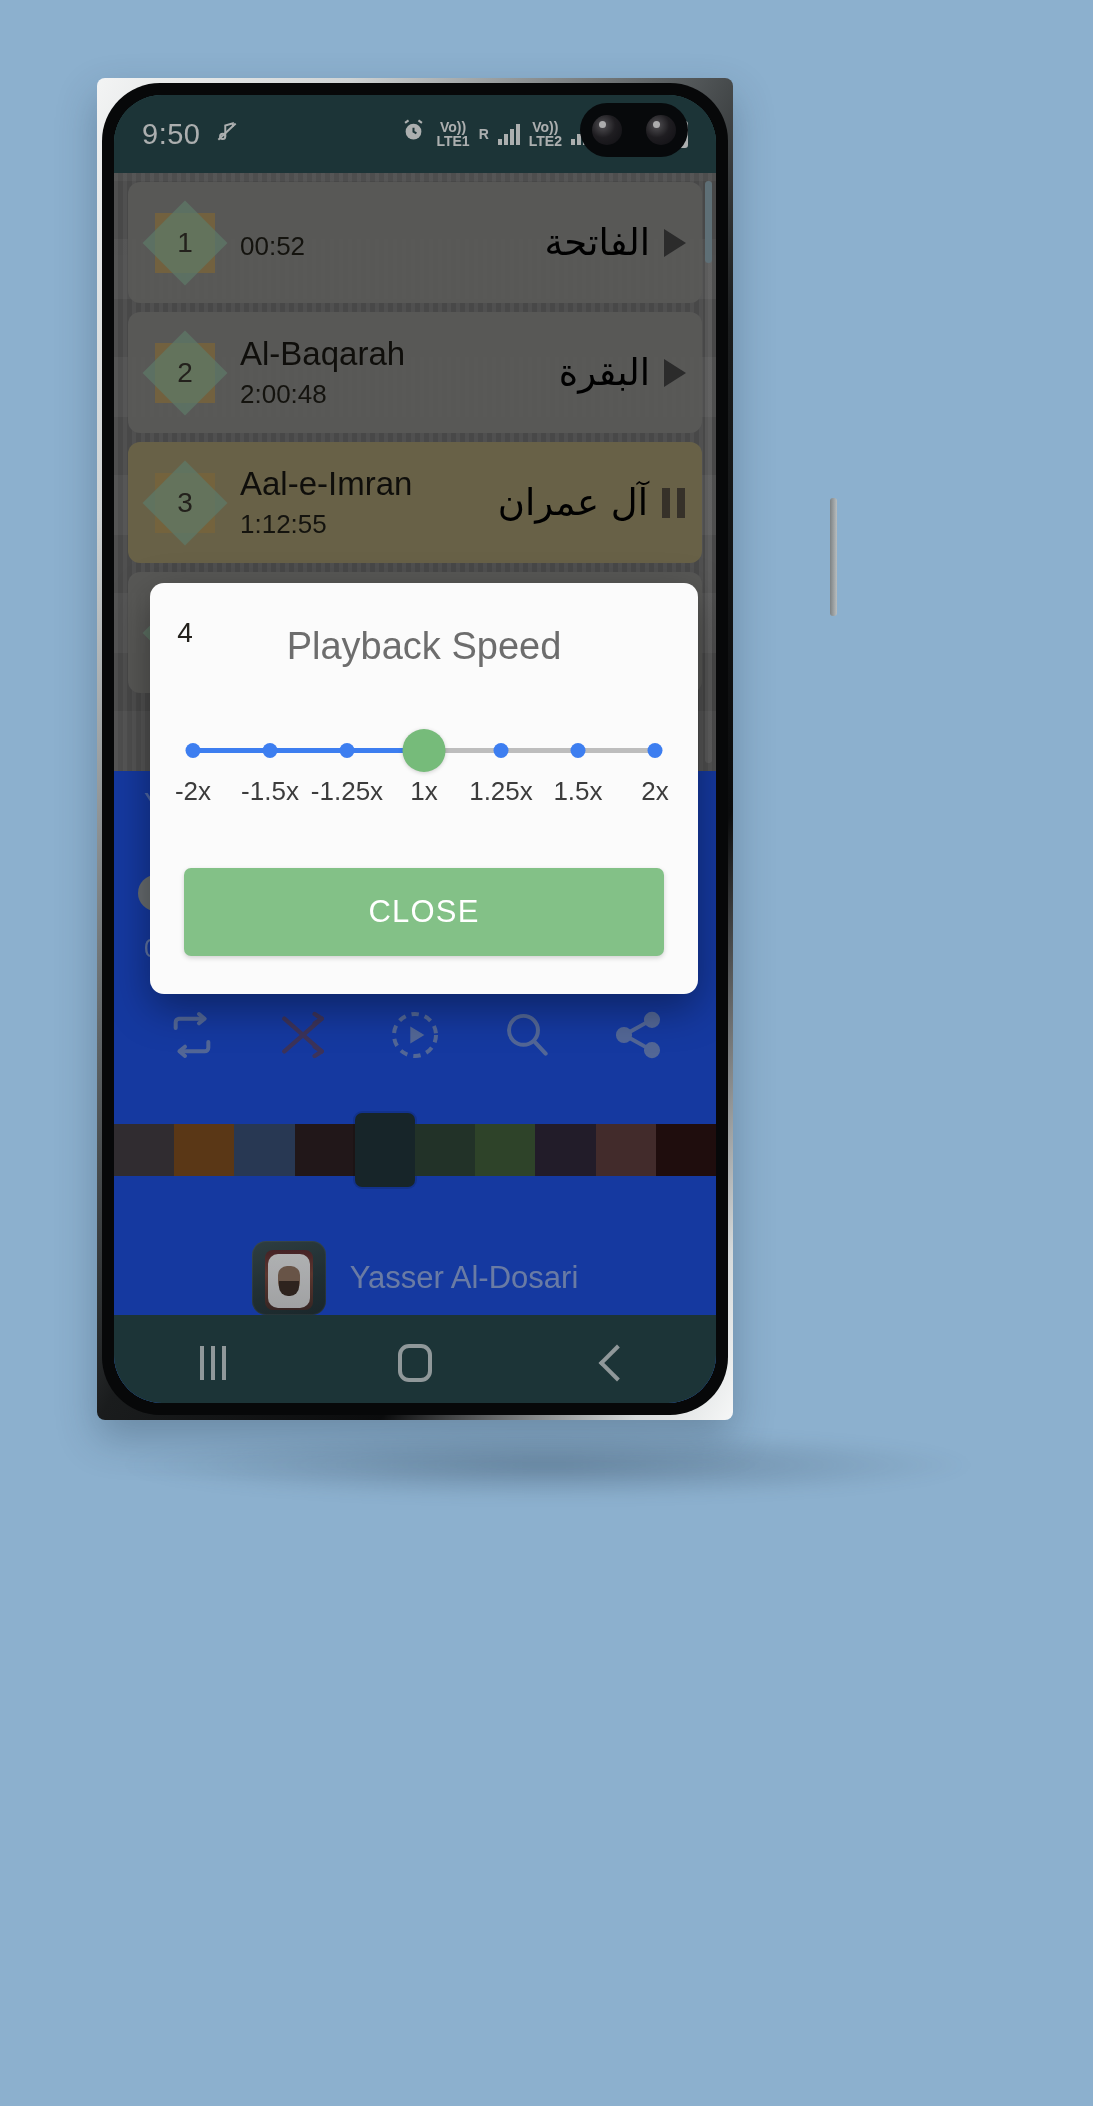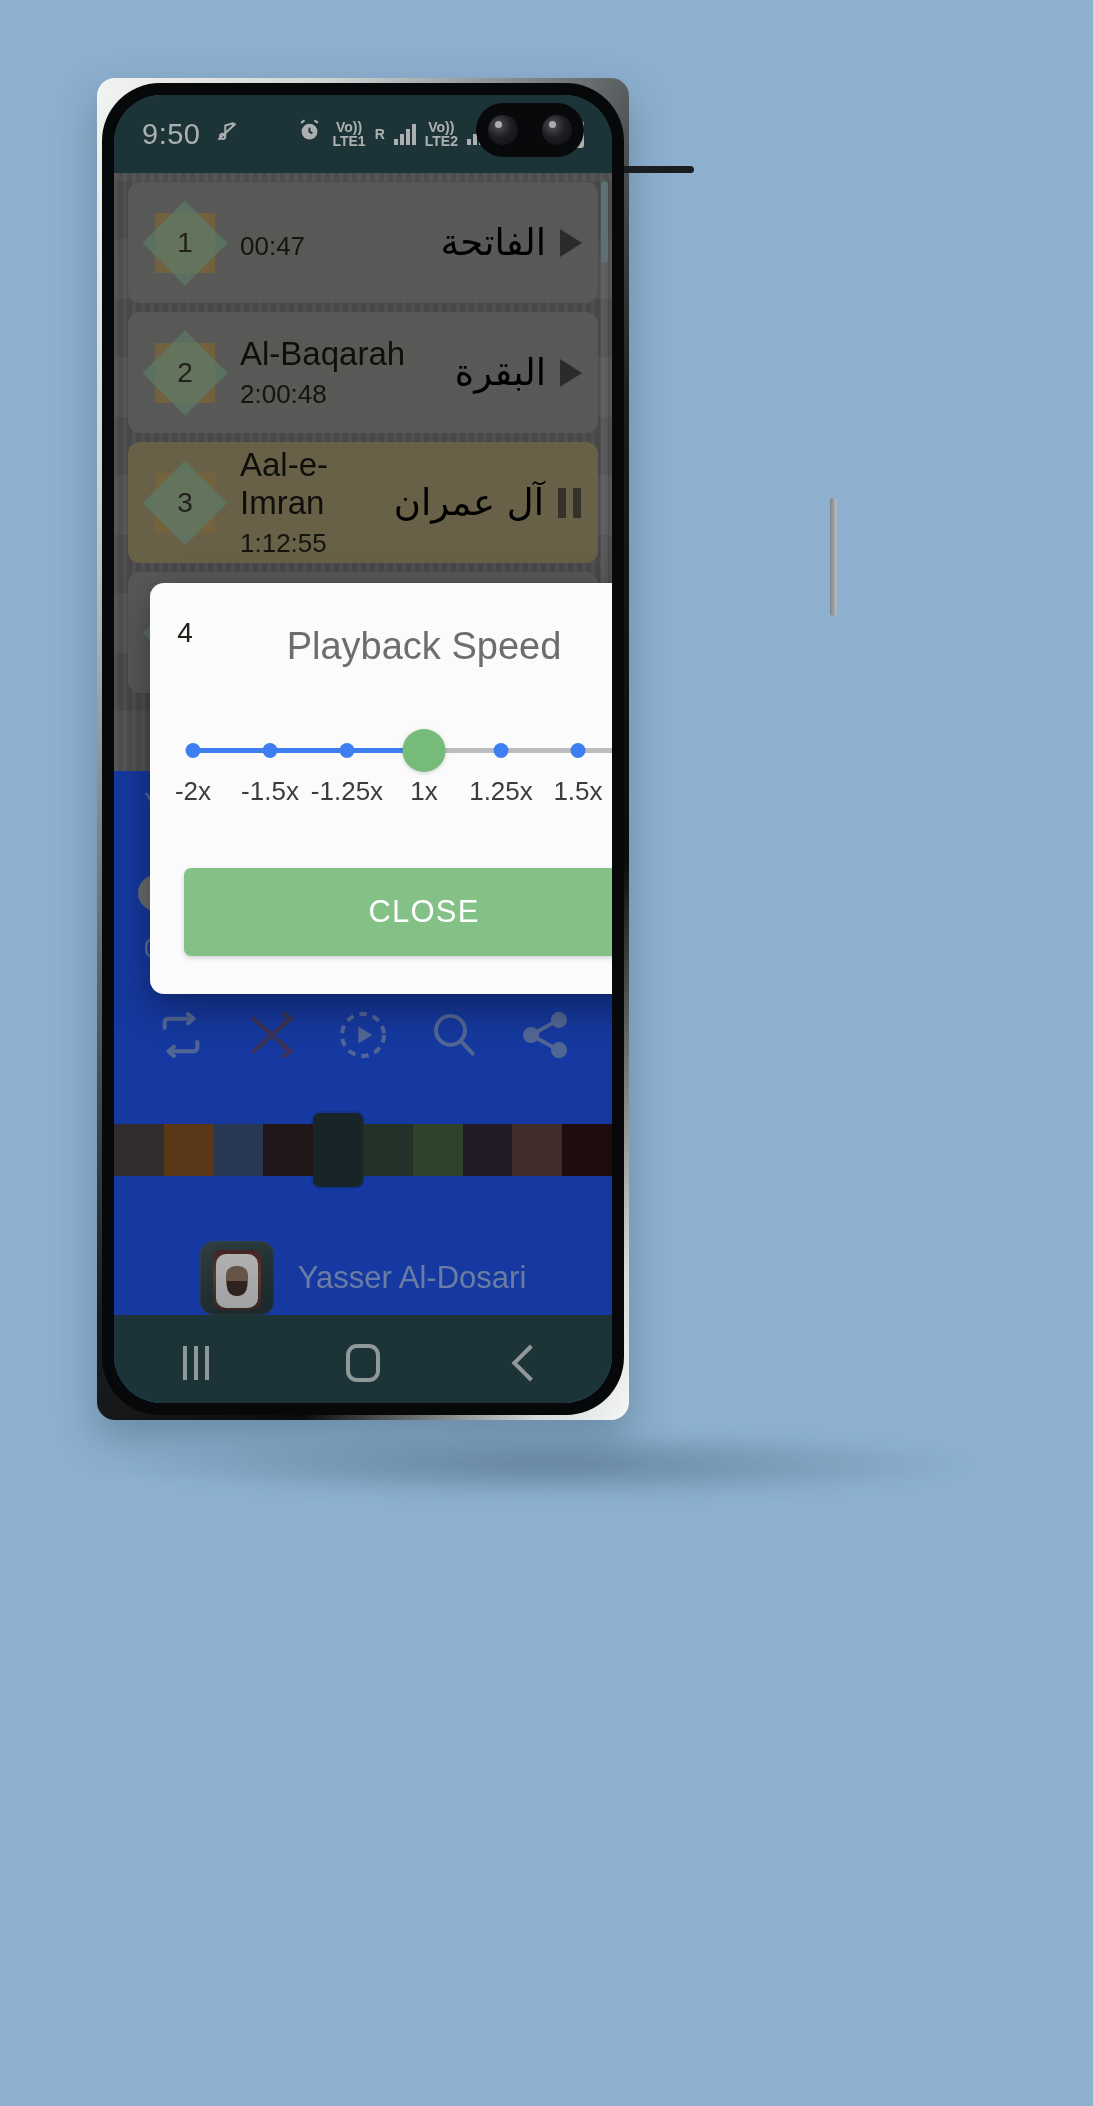--- a/index.html
+++ b/index.html
@@ -13,22 +13,22 @@
 
   
   .phone-shadow {
     position: absolute; left: 118px; top: 1430px;
     width: 860px; height: 70px;
     background: radial-gradient(ellipse at center, rgba(40,60,80,0.35) 0%, rgba(40,60,80,0.0) 70%);
     filter: blur(6px);
   }
   .phone-outer {
     position: absolute; left: 97px; top: 78px;
-    width: 532px; height: 1342px;
-    border-radius: 18px;
+    width: 636px; height: 1342px;
+    border-radius: 8px;
     background: linear-gradient(120deg,#f3f4f4 0%, #cfd3d4 18%, #5d6264 40%, #1a1c1d 55%, #0b0c0d 75%, #d6dadb 93%, #f6f7f7 100%);
     box-shadow: 0 18px 40px rgba(30,50,70,0.30);
   }
   .phone-bezel {
     position: absolute; left: 5px; top: 5px; right: 5px; bottom: 5px;
     border-radius: 58px; background: #070809;
   }
   .phone-screen {
     position: absolute; left: 12px; top: 12px; right: 12px; bottom: 12px;
     border-radius: 48px; overflow: hidden; background: #27474b;
@@ -355,21 +355,21 @@
           <div class="list-area">
             <div class="list-pattern"></div>
 
             <div class="row">
               <div class="star-badge">
                 <span class="s1"></span>
                 <span class="s2"></span>
                 <span class="num">1</span>
               </div>
               <div class="row-text">
-                <div class="row-dur">00:47</div>
+                <div class="row-dur">00:52</div>
               </div>
               <div class="row-ar">الفاتحة</div>
               <div class="icn-play"></div>
             </div>
 
             <div class="row">
               <div class="star-badge">
                 <span class="s1"></span>
                 <span class="s2"></span>
                 <span class="num">2</span>

